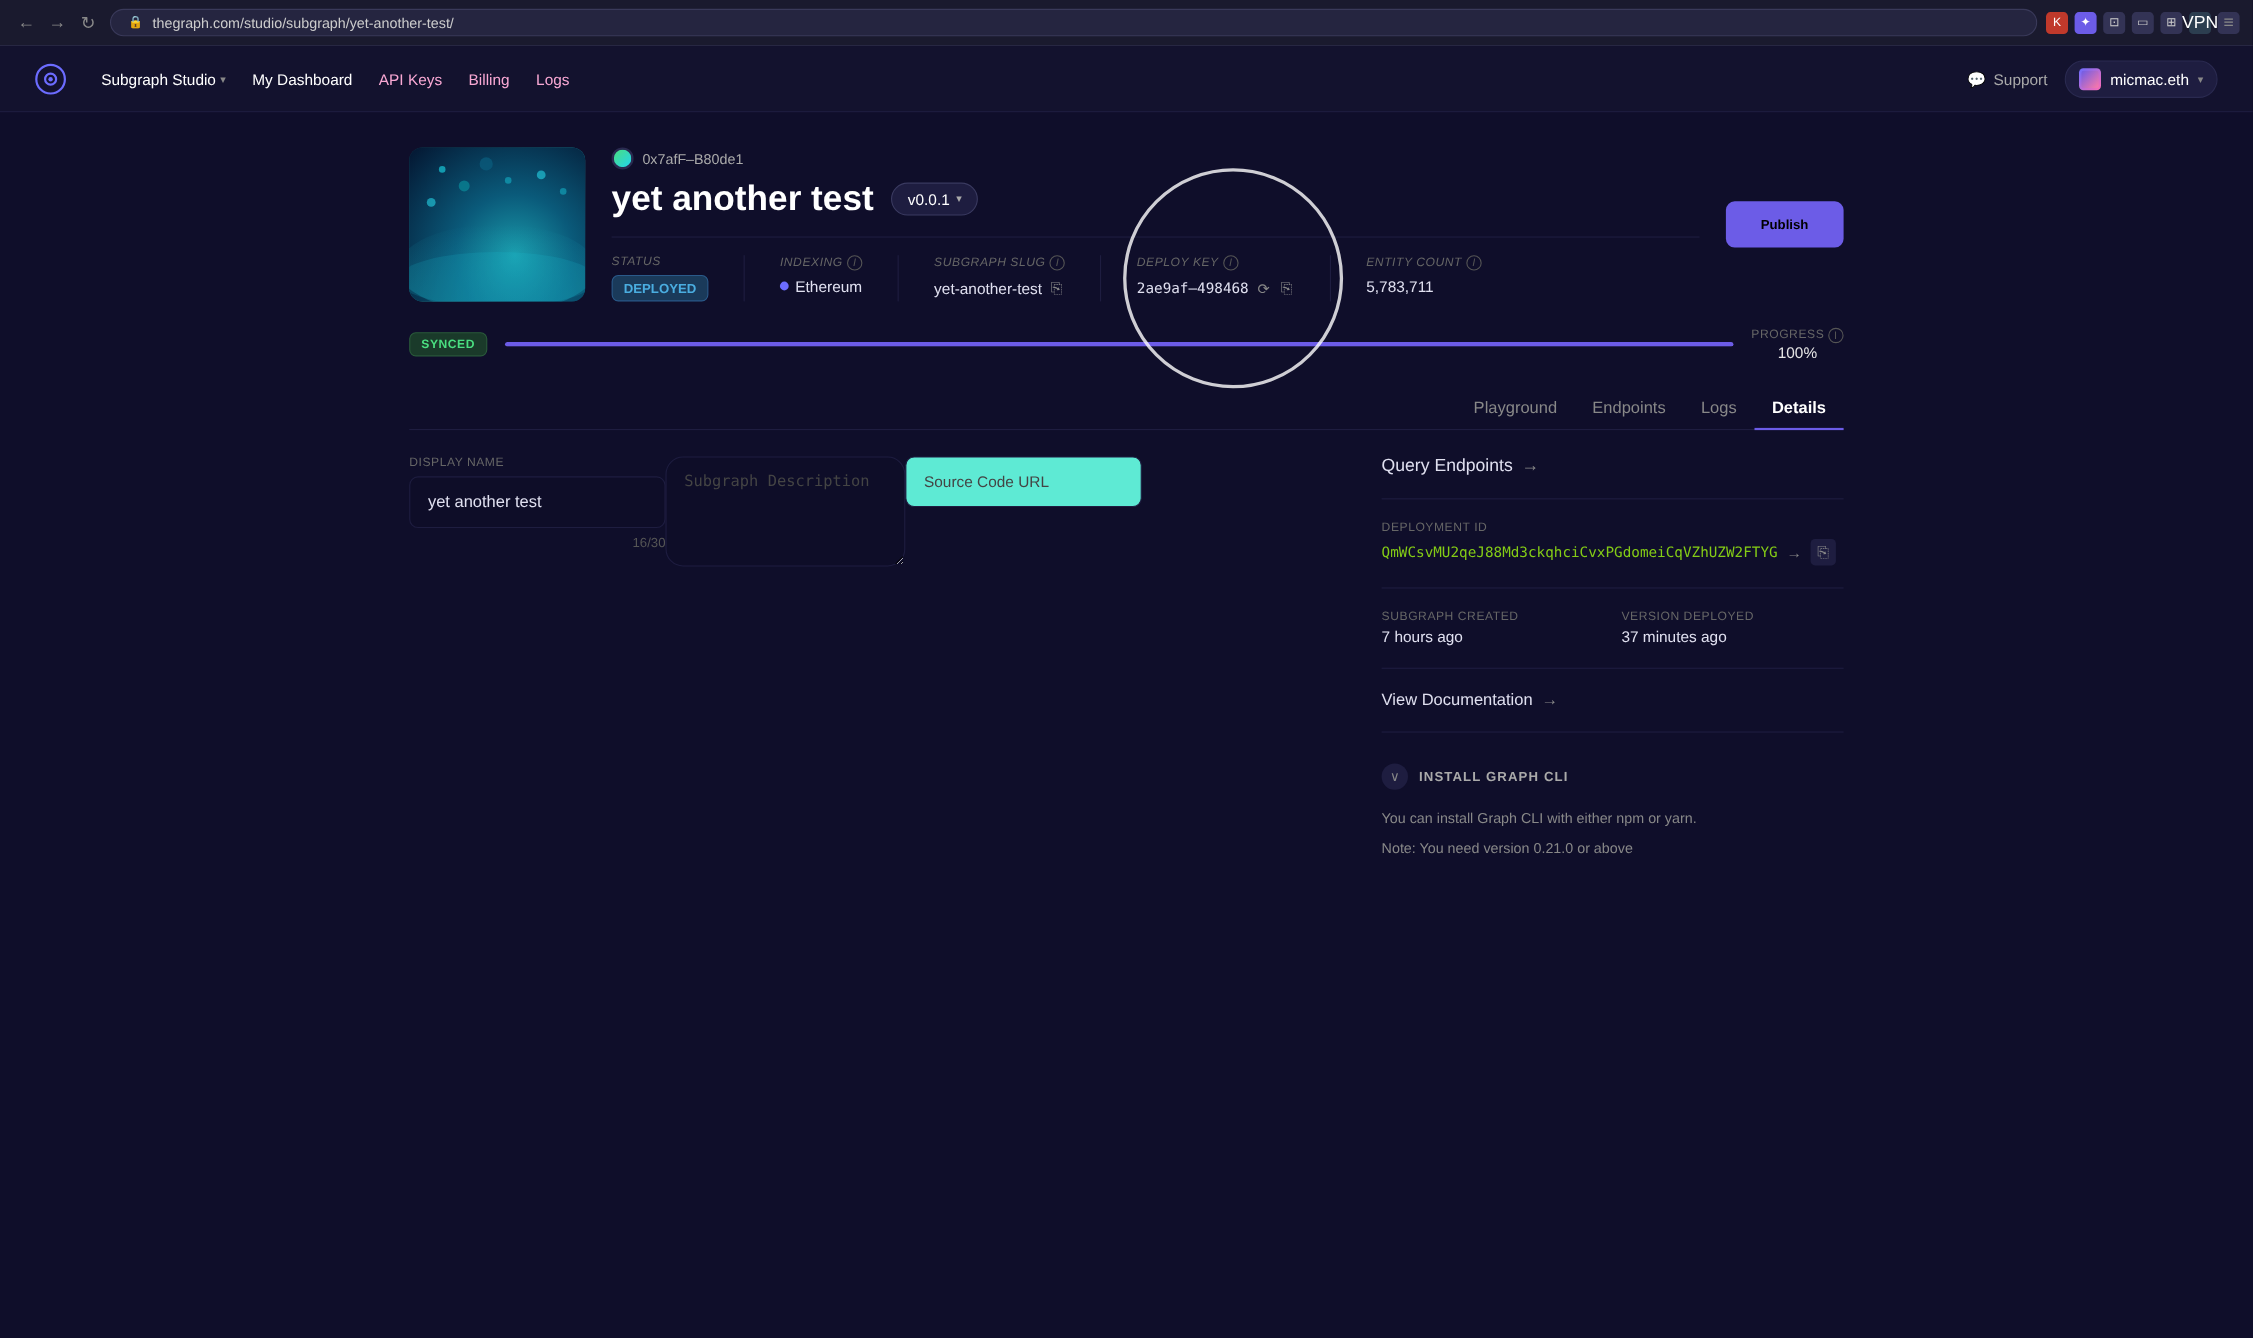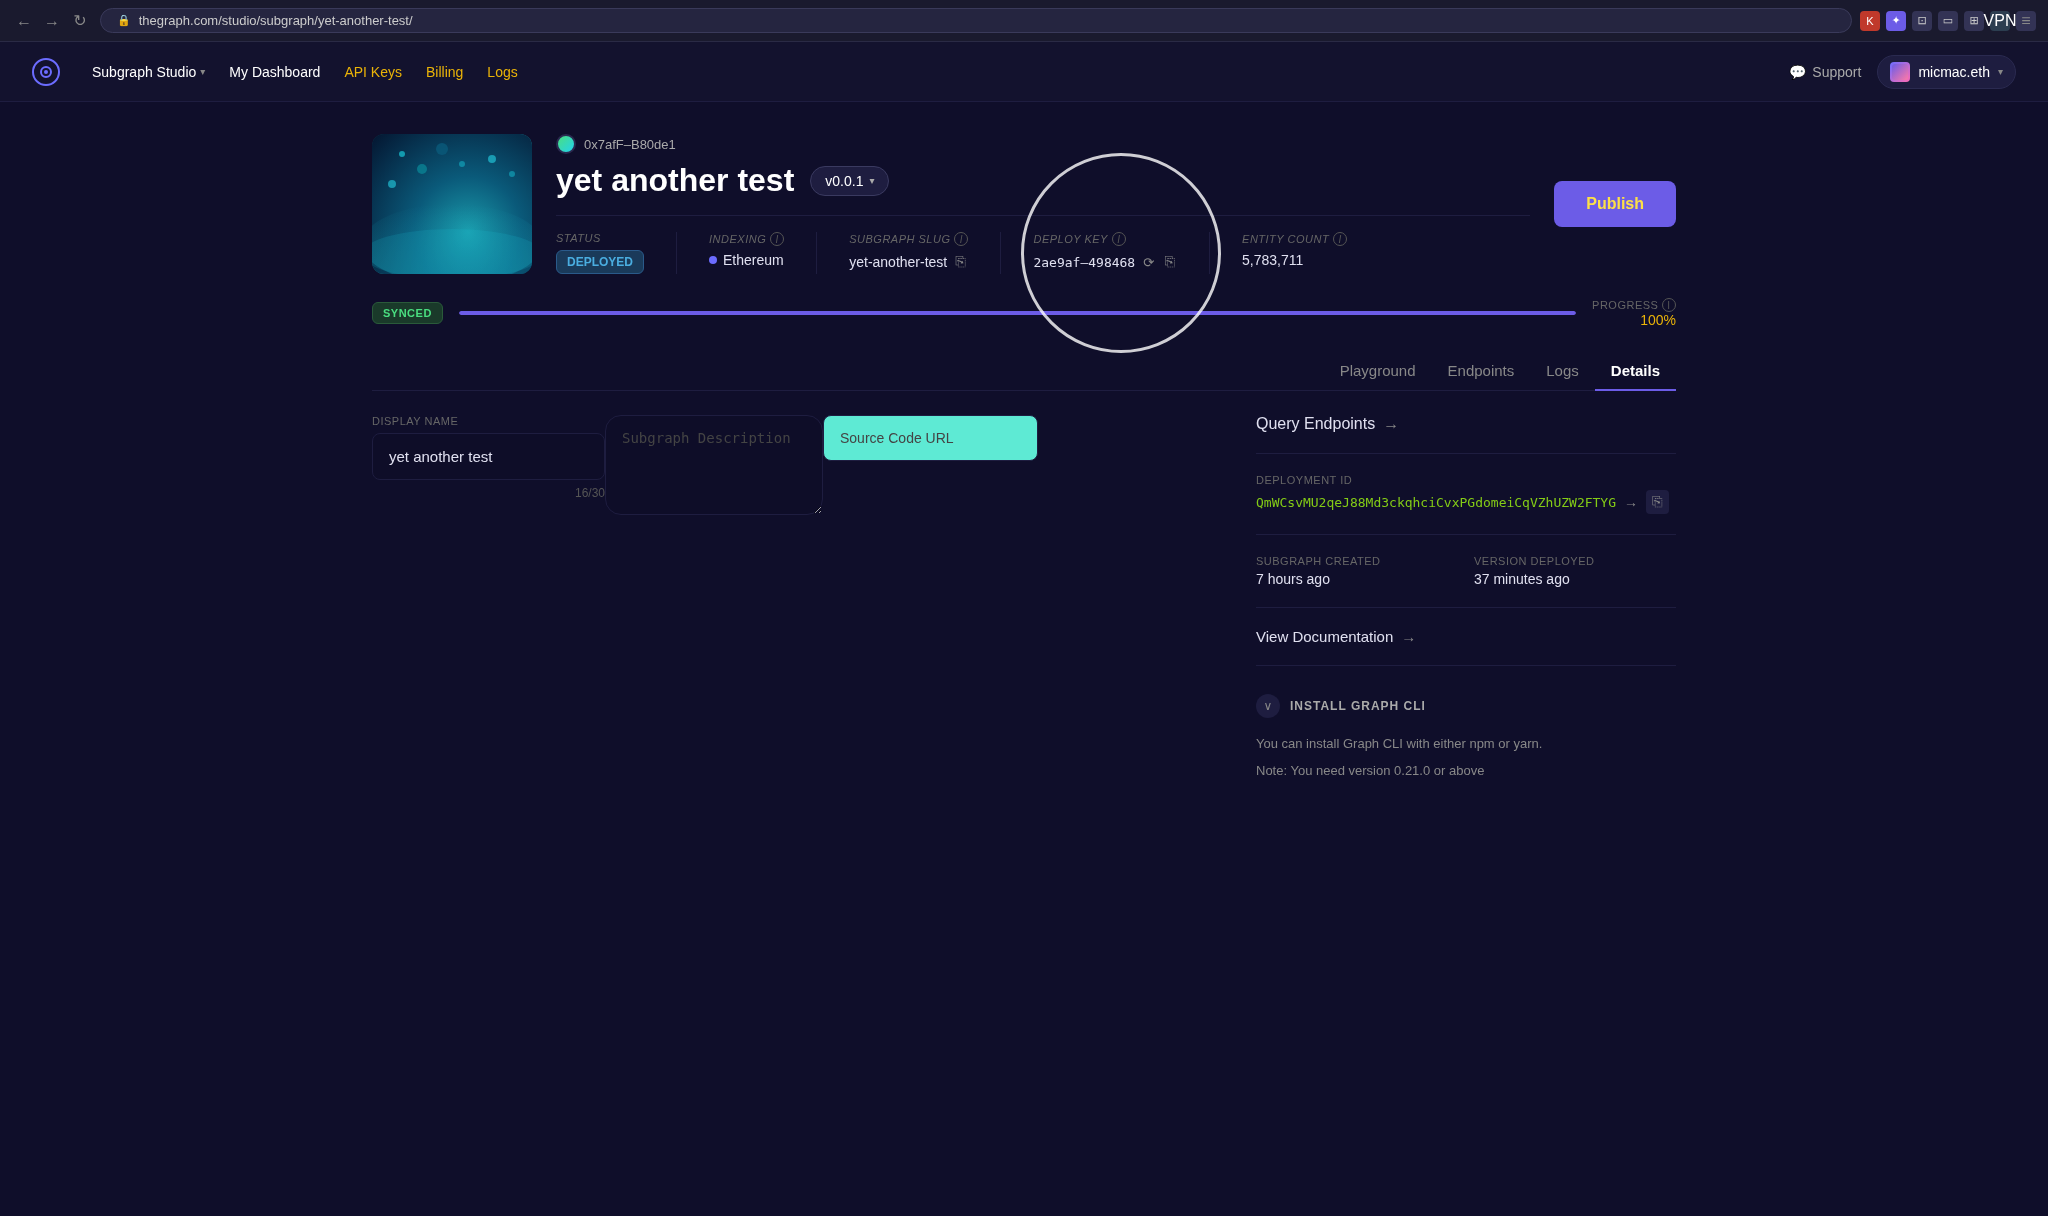--- a/index.html
+++ b/index.html
@@ -83,21 +83,21 @@
       border-radius: 50%;
       display: flex; align-items: center; justify-content: center;
     }
     .navbar-nav {
       display: flex;
       gap: 24px;
       align-items: center;
       flex: 1;
     }
     .nav-item {
-      color: #eab308;
+      color: #f9a8d4;
       cursor: pointer;
       padding: 4px 0;
       font-size: 14px;
     }
     .nav-item.active { color: #fff; }
     .nav-dropdown {
       display: flex;
       align-items: center;
       gap: 4px;
       color: #fff;
@@ -300,25 +300,25 @@
       top: 50%;
       left: 50%;
       transform: translate(-50%, -50%);
       pointer-events: none;
       z-index: 10;
     }
 
     
     .publish-btn {
       background: #6c5ce7;
-      color: #fde047;
+      color: #000000;
       border: none;
       border-radius: 8px;
       padding: 14px 32px;
-      font-size: 16px;
+      font-size: 12px;
       font-weight: 600;
       cursor: pointer;
       white-space: nowrap;
       align-self: center;
       margin-left: auto;
     }
 
     
     .progress-row {
       display: flex;
@@ -355,21 +355,22 @@
       white-space: nowrap;
     }
     .progress-title {
       font-size: 11px;
       color: #666;
       text-transform: uppercase;
       letter-spacing: 0.5px;
     }
     .progress-value {
       font-size: 14px;
-      color: #eab308;
+      color: #e5e5e5;
+      text-align: center;
     }
 
     
     .tabs-row {
       display: flex;
       gap: 0;
       border-bottom: 1px solid #1e1d40;
       margin-top: 24px;
       margin-bottom: 24px;
       justify-content: flex-end;

